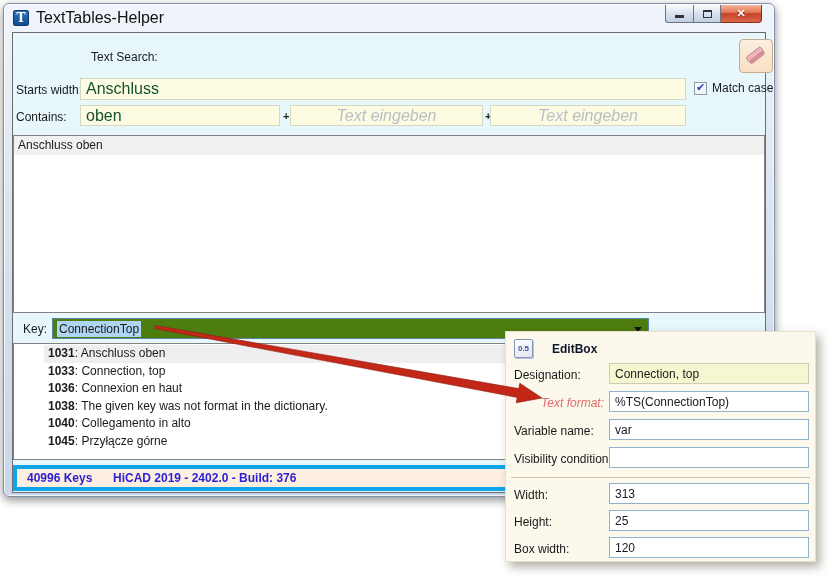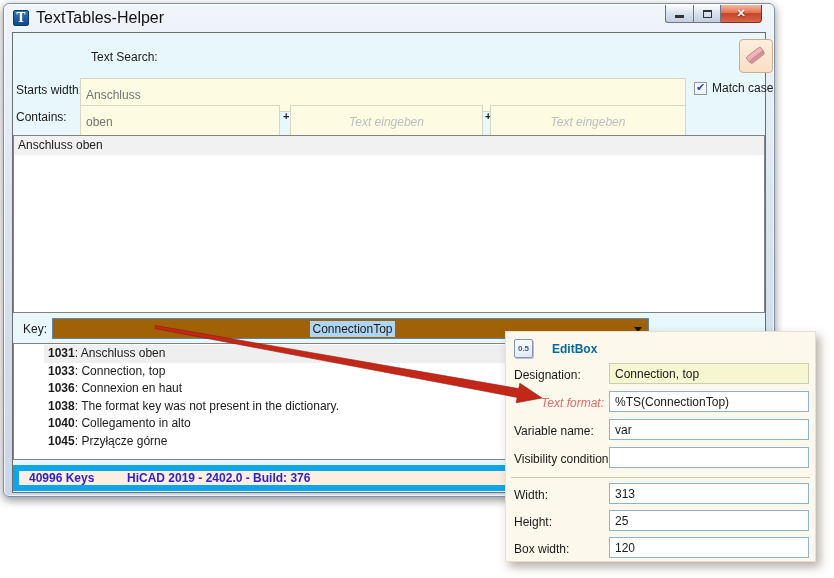--- a/index.html
+++ b/index.html
@@ -30,68 +30,68 @@
     border-color:#8c2e1a; }
   .glyph-min { width:9px; height:3px; background:#333; margin-top:6px; }
   .glyph-max { width:9px; height:8px; border:1px solid #333; border-top:2px solid #333; background:transparent; }
   .glyph-close { color:#fff; font-size:11px; font-weight:bold; text-shadow:0 1px 1px #6e1508; line-height:1; }
 
   
   .content { position:absolute; left:8px; top:28px; width:754px; height:461px;
     border:1px solid #6d6d6d; background:#e7f7fb; }
   .label { position:absolute; font-size:12px; color:#1a1a1a; white-space:nowrap; }
 
-  .field { position:absolute; border:1px solid #d4d7c2; background:#fdfce2; font-size:12px;
-    padding:16px 5px; color:#737373; font-family:"Liberation Sans", sans-serif; outline:none; }
+  .field { position:absolute; border:1px solid #d4d7c2; background:#fdfce2; font-size:16px;
+    padding:4px 5px; color:#14532d; font-family:"Liberation Sans", sans-serif; outline:none; }
   .field::placeholder { color:#b9bec4; font-style:italic; text-align:center; }
 
   .eraser-btn { position:absolute; left:726px; top:6px; width:34px; height:34px;
     border:1px solid #c5ad92; border-radius:4px;
     background:linear-gradient(180deg,#fdeedd,#f8dfc4); cursor:pointer;
     display:flex; align-items:center; justify-content:center; }
 
   .plus { position:absolute; font-size:11px; font-weight:bold; color:#222; }
 
   .checkbox-wrap { position:absolute; left:681px; top:48px; display:flex; align-items:center; gap:5px; }
   .checkbox { width:13px; height:13px; border:1px solid #8e99a4; background:linear-gradient(180deg,#fff,#eef3f8);
     display:flex; align-items:center; justify-content:center; }
   .check-glyph { color:#2b3fc4; font-size:11px; line-height:1; margin-top:-1px; }
 
   .listbox { position:absolute; border:1px solid #828282; background:#fff; overflow:hidden; }
   .list-main { left:0; top:102px; width:752px; height:178px; }
   .list-main .row-selected { height:19px; line-height:19px; padding-left:4px; background:#f1f1f1; }
 
   .key-combo { position:absolute; left:39px; top:285px; width:597px; height:21px;
-    border:1px solid #5a86aa; background:#a16207; display:flex; align-items:center; padding-left:4px;justify-content:center; }
+    border:1px solid #5a86aa; background:#4d7c0f; display:flex; align-items:center; padding-left:4px; }
   .key-combo .sel { background:#aed6f2; padding:1px 2px; }
   .combo-arrow { position:absolute; right:6px; top:8px; width:0; height:0;
     border-left:4px solid transparent; border-right:4px solid transparent; border-top:5px solid #111; }
 
   .list-keys { left:0; top:310px; width:752px; height:117px; padding-top:1px;padding-left:30px; }
   .t-row { height:17.5px; line-height:17.5px; padding-left:4px; white-space:nowrap; }
   .t-row.selected { background:#efefef; }
   .t-id { font-weight:bold; }
   .t-id::after { content:": "; font-weight:normal; }
 
   .statusbar { position:absolute; left:0; top:432px; width:752px; height:26px;
-    border:6px solid #0ea5e9; background:#fceee1; display:flex; align-items:center;
+    border:4px solid #0ea5e9; background:#fceee1; display:flex; align-items:center;
     color:#2a1fd4; font-weight:bold; }
   .statusbar .keys { margin-left:10px; width:86px; }
-  .statusbar .version { margin-left:12px; }
+  .statusbar .version { margin-left:0; }
 
   
   .panel { position:absolute; left:505px; top:331px; width:311px; height:231px;
     background:#fcf8ec; border:1px solid #e8e0cc;
     box-shadow:4px 5px 9px rgba(90,80,60,.45); z-index:50; }
   .panel-header { position:absolute; left:8px; top:7px; display:flex; align-items:center; gap:19px; }
   .panel-icon { width:19px; height:19px; border:1px solid #8193b8; border-radius:2px;
     background:linear-gradient(160deg,#ffffff,#dfe6f2); color:#3a57a8; font-size:8px; font-weight:bold;
     display:flex; align-items:center; justify-content:center;
     box-shadow:1px 1px 0 #b9c2d6; }
-  .panel-title { color:#0369a1; font-weight:bold; font-size:12px; }
+  .panel-title { color:#0f172a; font-weight:bold; font-size:12px; }
   .p-label { position:absolute; left:8px; font-size:12px; color:#1a1a1a; }
   .p-label.fmt { left:4px; width:94px; text-align:right; color:#e06a6a; font-style:italic; }
   .p-field { position:absolute; left:103px; width:200px; height:21px; border:1px solid #8fb3cc;
     background:#fff; font-size:12px; padding:0 5px; outline:none;
     font-family:"Liberation Sans", sans-serif; color:#1a1a1a; }
   .p-field.yellow { background:#f6f6d0; border-color:#c9cdb4; }
   .p-sep { position:absolute; left:5px; right:5px; top:145px; border-top:1px solid #cfc7ad; }
 
   
   .arrow-overlay { position:absolute; left:0; top:0; width:834px; height:578px;
@@ -161,21 +161,21 @@
       <div class="t-row selected">
         <span class="t-id">1031</span><span class="t-text">Anschluss oben</span>
       </div>
       <div class="t-row">
         <span class="t-id">1033</span><span class="t-text">Connection, top</span>
       </div>
       <div class="t-row">
         <span class="t-id">1036</span><span class="t-text">Connexion en haut</span>
       </div>
       <div class="t-row">
-        <span class="t-id">1038</span><span class="t-text">The format key was not present in the dictionary.</span>
+        <span class="t-id">1038</span><span class="t-text">The given key was not format in the dictionary.</span>
       </div>
       <div class="t-row">
         <span class="t-id">1040</span><span class="t-text">Collegamento in alto</span>
       </div>
       <div class="t-row">
         <span class="t-id">1045</span><span class="t-text">Przyłącze górne</span>
       </div>
     </div>
 
     <div class="statusbar">

